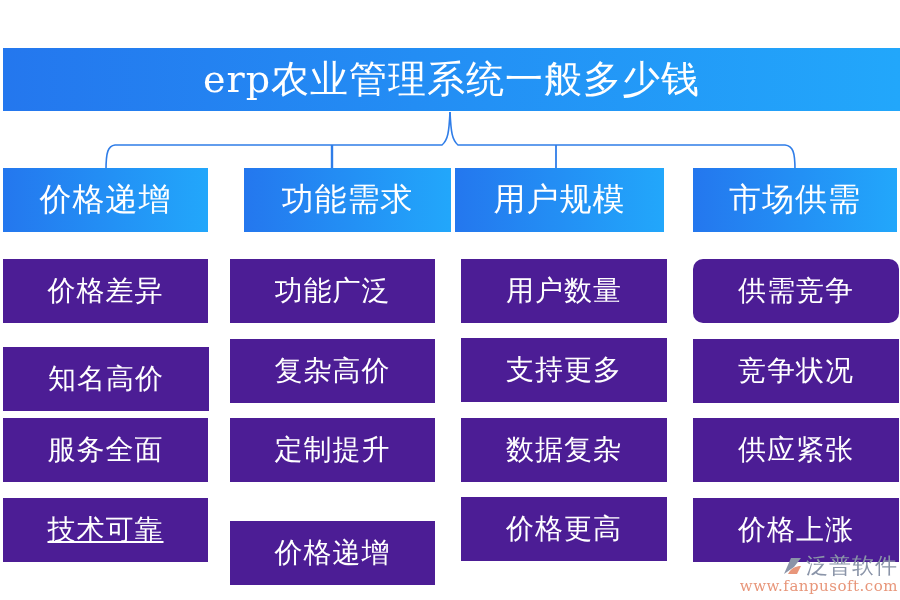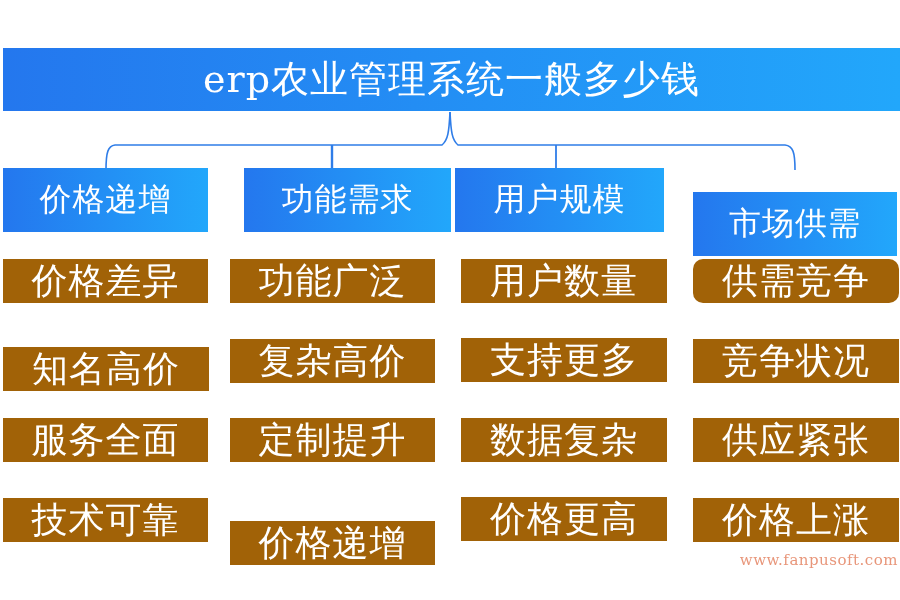--- a/index.html
+++ b/index.html
@@ -16,24 +16,24 @@
     svg.connector { position: absolute; left: 0; top: 0; width: 900px; height: 600px; pointer-events: none; }
 
     .head-box {
       position: absolute; top: 168px; height: 64px;
       background: linear-gradient(90deg, #2477ee 0%, #22a7fb 100%);
       display: flex; align-items: center; justify-content: center;
       color: #ffffff; font-size: 32px; letter-spacing: 1px;
     }
 
     .cell {
-      position: absolute; height: 44px;
-      background: #a16207;
+      position: absolute; height: 64px;
+      background: #4c1d95;
       display: flex; align-items: center; justify-content: center;
-      color: #ffffff; font-size: 36px; letter-spacing: 1px;
+      color: #ffffff; font-size: 28px; letter-spacing: 1px;
     }
 
     .watermark {
       position: absolute; left: 770px; top: 553px; width: 128px; height: 42px;
       display: flex; flex-direction: column; align-items: flex-end;
     }
     .wm-top { display: flex; align-items: center; height: 26px; }
     .wm-logo { width: 22px; height: 22px; margin-right: 3px; }
     .wm-name { font-family: "DejaVu Sans", "Liberation Sans", sans-serif; font-size: 22px; color: #8a94a8; letter-spacing: 1px; line-height: 26px; }
     .wm-url { font-family: "DejaVu Serif", "Liberation Serif", serif; font-size: 15px; color: #e8967a; letter-spacing: 0.5px; line-height: 14px; }
@@ -46,37 +46,44 @@
 <svg class="connector" viewBox="0 0 900 600">
   <path d="M450 112 C451 132 452 140 458 145 L785 145 C793 146 795 152 795 170" fill="none" stroke="#2f7de8" stroke-width="1.6"></path>
   <path d="M450 112 C449 132 448 140 442 145 L115 145 C108 146 106 152 106 170" fill="none" stroke="#2f7de8" stroke-width="1.6"></path>
   <line x1="332" y1="145" x2="332" y2="170" stroke="#2f7de8" stroke-width="2.4"></line>
   <line x1="556" y1="145" x2="556" y2="170" stroke="#2f7de8" stroke-width="1.8"></line>
 </svg>
 
 <div class="head-box" style="left:3px; width:205px;">价格递增</div>
 <div class="head-box" style="left:244px; width:207px;">功能需求</div>
 <div class="head-box" style="left:455px; width:209px;">用户规模</div>
-<div class="head-box" style="left:693px; width:204px;margin-top:24px;">市场供需</div>
+<div class="head-box" style="left:693px; width:204px;">市场供需</div>
 
 <div class="cell" style="left:3px; top:259px; width:205px;">价格差异</div>
 <div class="cell" style="left:3px; top:347px; width:206px;">知名高价</div>
 <div class="cell" style="left:3px; top:418px; width:205px;">服务全面</div>
-<div class="cell" style="left:3px; top:498px; width:205px;">技术可靠</div>
+<div class="cell" style="left:3px; top:498px; width:205px;text-decoration:underline;">技术可靠</div>
 
 <div class="cell" style="left:230px; top:259px; width:205px;">功能广泛</div>
 <div class="cell" style="left:230px; top:339px; width:205px;">复杂高价</div>
 <div class="cell" style="left:230px; top:418px; width:205px;">定制提升</div>
 <div class="cell" style="left:230px; top:498px; width:205px;margin-top:23px;">价格递增</div>
 
 <div class="cell" style="left:461px; top:259px; width:206px;">用户数量</div>
 <div class="cell" style="left:461px; top:338px; width:206px;">支持更多</div>
 <div class="cell" style="left:461px; top:418px; width:206px;">数据复杂</div>
 <div class="cell" style="left:461px; top:497px; width:206px;">价格更高</div>
 
 <div class="cell" style="left:693px; top:259px; width:206px;border-radius:10px;">供需竞争</div>
 <div class="cell" style="left:693px; top:339px; width:206px;">竞争状况</div>
 <div class="cell" style="left:693px; top:418px; width:206px;">供应紧张</div>
 <div class="cell" style="left:693px; top:498px; width:206px;">价格上涨</div>
 
 <div class="watermark">
+  <div class="wm-top">
+    <svg class="wm-logo" viewBox="0 0 22 22">
+      <path d="M3 19 L10 3 L20 3 L13 12 Z" fill="#8a94a8"></path>
+      <path d="M7 19 C10 13 15 11 20 11 L16 19 Z" fill="#e8967a"></path>
+    </svg>
+    <span class="wm-name">泛普软件</span>
+  </div>
   <span class="wm-url">www.fanpusoft.com</span>
 </div>
 
 </body></html>

